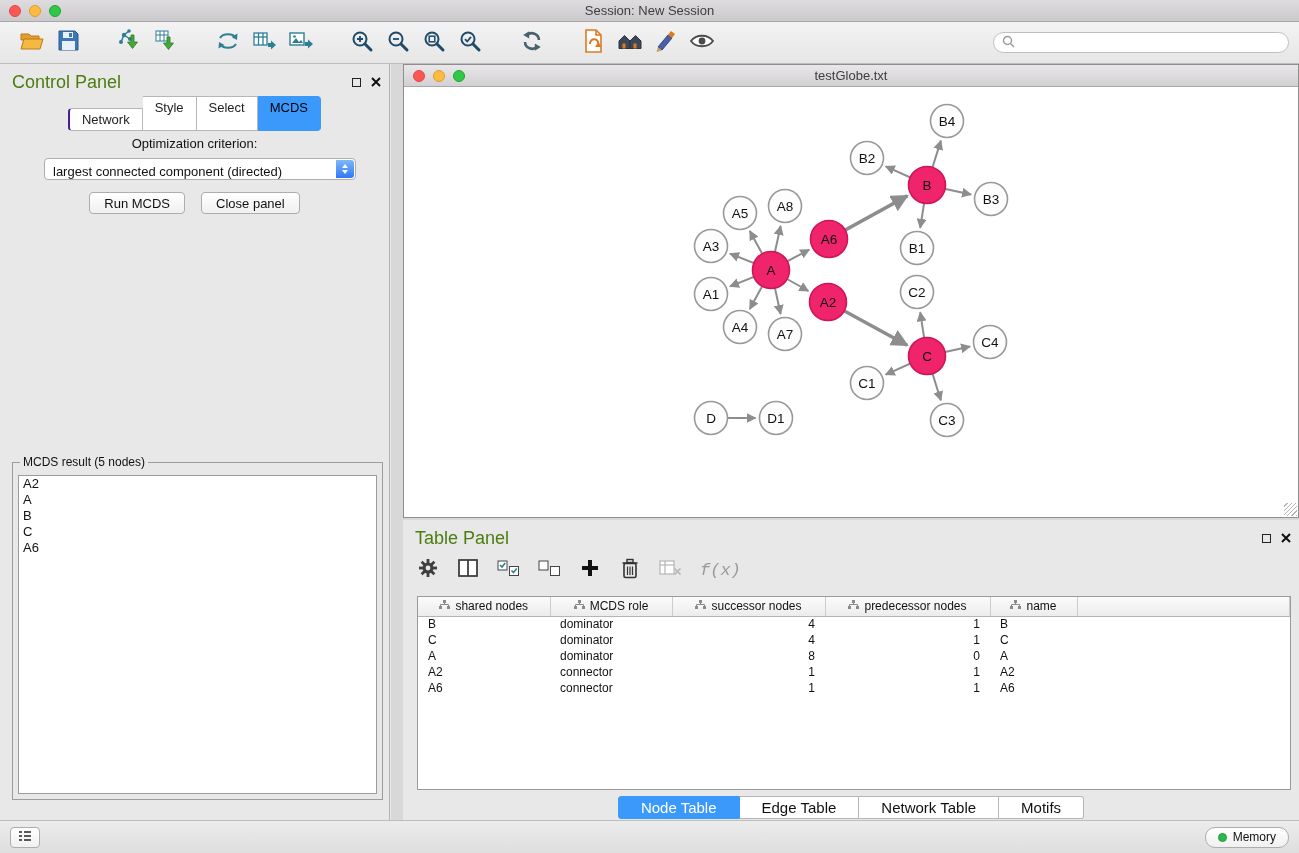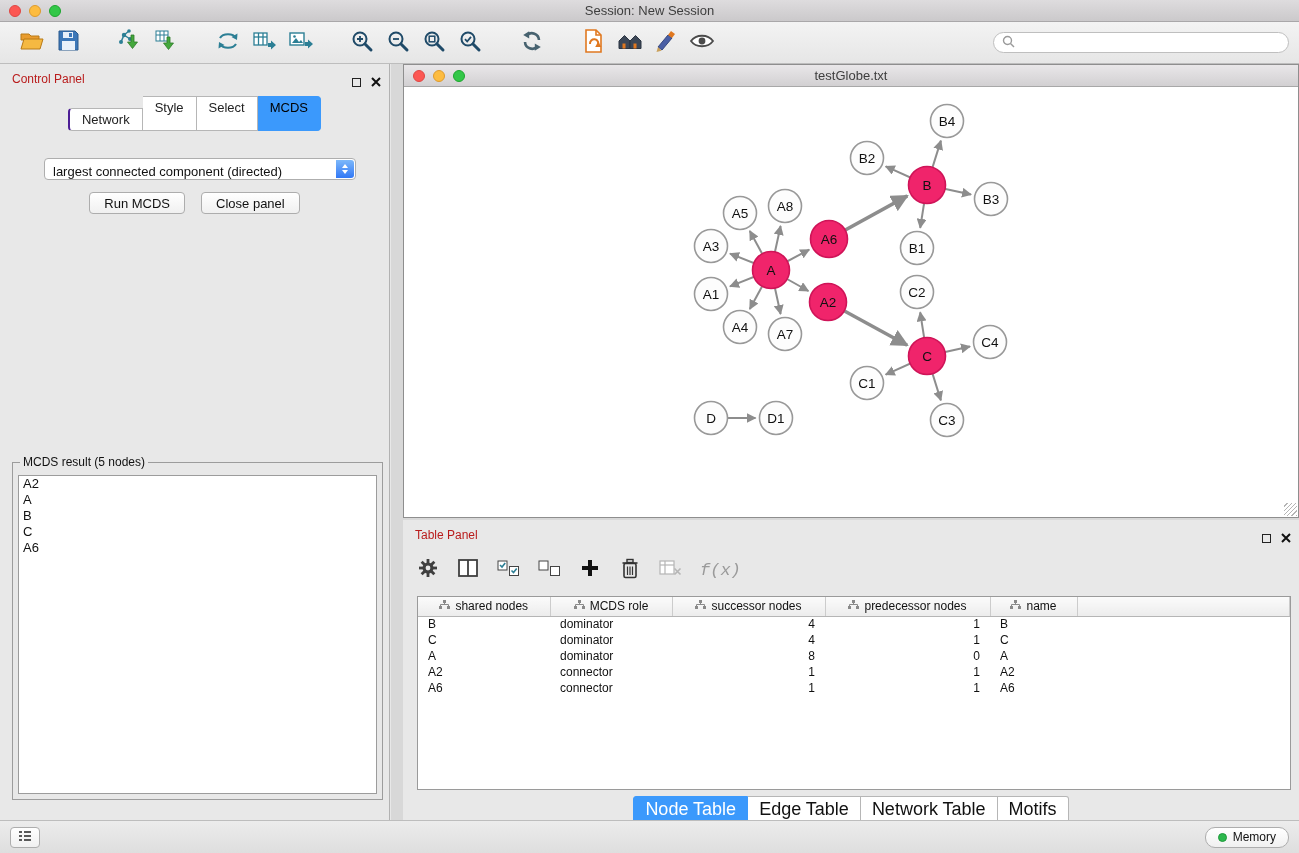--- a/index.html
+++ b/index.html
@@ -23,21 +23,21 @@
     display:flex; align-items:center; padding-left:14px; }
   .tb-icon { width:36px; height:34px; display:flex; align-items:center; justify-content:center; cursor:pointer; }
   .tb-gap { width:26px; }
   .search-field { margin-left:auto; margin-right:10px; width:296px; height:21px; background:#fff;
     border:1px solid #bfbfbf; border-radius:11px; display:flex; align-items:center; padding:0 8px; gap:4px; }
   .search-field input { border:none; outline:none; flex:1; font-size:12px; background:transparent; font-family:"Liberation Sans",sans-serif; }
 
   
   .control-panel { position:absolute; top:64px; left:0; width:390px; bottom:33px;
     background:#e8e8e8; border-right:1px solid #b2b2b2; }
-  .panel-title { position:absolute; top:8px; left:12px; font-size:12px; color:#b91c1c;text-align:center; }
+  .panel-title { position:absolute; top:8px; left:12px; font-size:18px; color:#4d7c0f;text-align:center; }
   .panel-ics { position:absolute; top:9px; right:8px; display:flex; gap:10px; align-items:center; }
   .float-ic { width:9px; height:9px; border:1.5px solid #222; display:inline-block; }
   .seg-tabs { position:absolute; top:32px; left:0; width:100%; display:flex; justify-content:center; }
   .seg-tabs .tab { background:#fff; border:1px solid #b6b6b6; border-left:none; padding:3px 12px;
     font-size:13px; color:#222; cursor:pointer; }
   .seg-tabs .tab:first-child { border-left:2px solid #4c1d95; border-radius:4px 0 0 4px;margin-top:12px; }
   .seg-tabs .tab:last-child { border-radius:0 4px 4px 0; }
   .seg-tabs .tab.sel { background:#3b99fc; border-color:#3b99fc; color:#000000; }
   .opt-label { position:absolute; top:72px; width:100%; text-align:center; font-size:13px; color:#111; }
   .combo { position:absolute; top:94px; left:44px; width:312px; height:22px; background:#fff;
@@ -75,22 +75,22 @@
     background:#fff; border:1px solid #9a9a9a; overflow:hidden; }
   table.data { border-collapse:collapse; width:100%; table-layout:fixed; }
   table.data th { height:19px; background:linear-gradient(#fbfbfb,#ececec);
     border-bottom:1px solid #b5b5b5; border-right:1px solid #cccccc;
     font-size:12px; font-weight:normal; color:#111; }
   .th-inner { display:flex; align-items:center; justify-content:center; gap:5px; }
   table.data td { font-size:12px; color:#111; height:16px; padding:0 10px; white-space:nowrap; overflow:hidden; }
   td.num { text-align:right; }
   td.txt { text-align:left; }
   .bottom-tabs { position:absolute; top:276px; width:100%; display:flex; justify-content:center; }
-  .bottom-tabs .tab { background:#fff; border:1px solid #b6b6b6; border-left:none; padding:2px 11px;
-    font-size:18px; color:#111; cursor:pointer; }
+  .bottom-tabs .tab { background:#fff; border:1px solid #b6b6b6; border-left:none; padding:2px 22px;
+    font-size:15px; color:#111; cursor:pointer; }
   .bottom-tabs .tab:first-child { border-left:1px solid #b6b6b6; border-radius:3px 0 0 3px; }
   .bottom-tabs .tab:last-child { border-radius:0 3px 3px 0; }
   .bottom-tabs .tab.sel { background:#3b99fc; border-color:#3b99fc; color:#fff; }
 
   
   .statusbar { position:absolute; left:0; bottom:0; width:100%; height:33px;
     background:linear-gradient(#ececec,#dedede); border-top:1px solid #bdbdbd;
     display:flex; align-items:center; padding:0 10px; }
   .sb-btn { width:30px; height:21px; background:linear-gradient(#ffffff,#f0f0f0); border:1px solid #adadad;
     border-radius:4px; display:flex; align-items:center; justify-content:center; cursor:pointer; }
@@ -264,20 +264,21 @@
       <span><svg width="10" height="10" viewBox="0 0 10 10">
             <path d="M1 1 L9 9 M9 1 L1 9" stroke="#111" stroke-width="2"></path>
           </svg></span>
     </div>
     <div class="seg-tabs">
         <div class="tab">Network</div>
         <div class="tab">Style</div>
         <div class="tab">Select</div>
         <div class="tab sel">MCDS</div>
       </div>
+    <div class="opt-label">Optimization criterion:</div>
     <div class="combo">
       <span>largest connected component (directed)</span>
       <span class="stepper">
           <span class="arr-up"></span>
           <span class="arr-dn"></span>
         </span>
     </div>
     <div class="btn-row">
       <button class="btn">Run MCDS</button>
       <button class="btn">Close panel</button>

